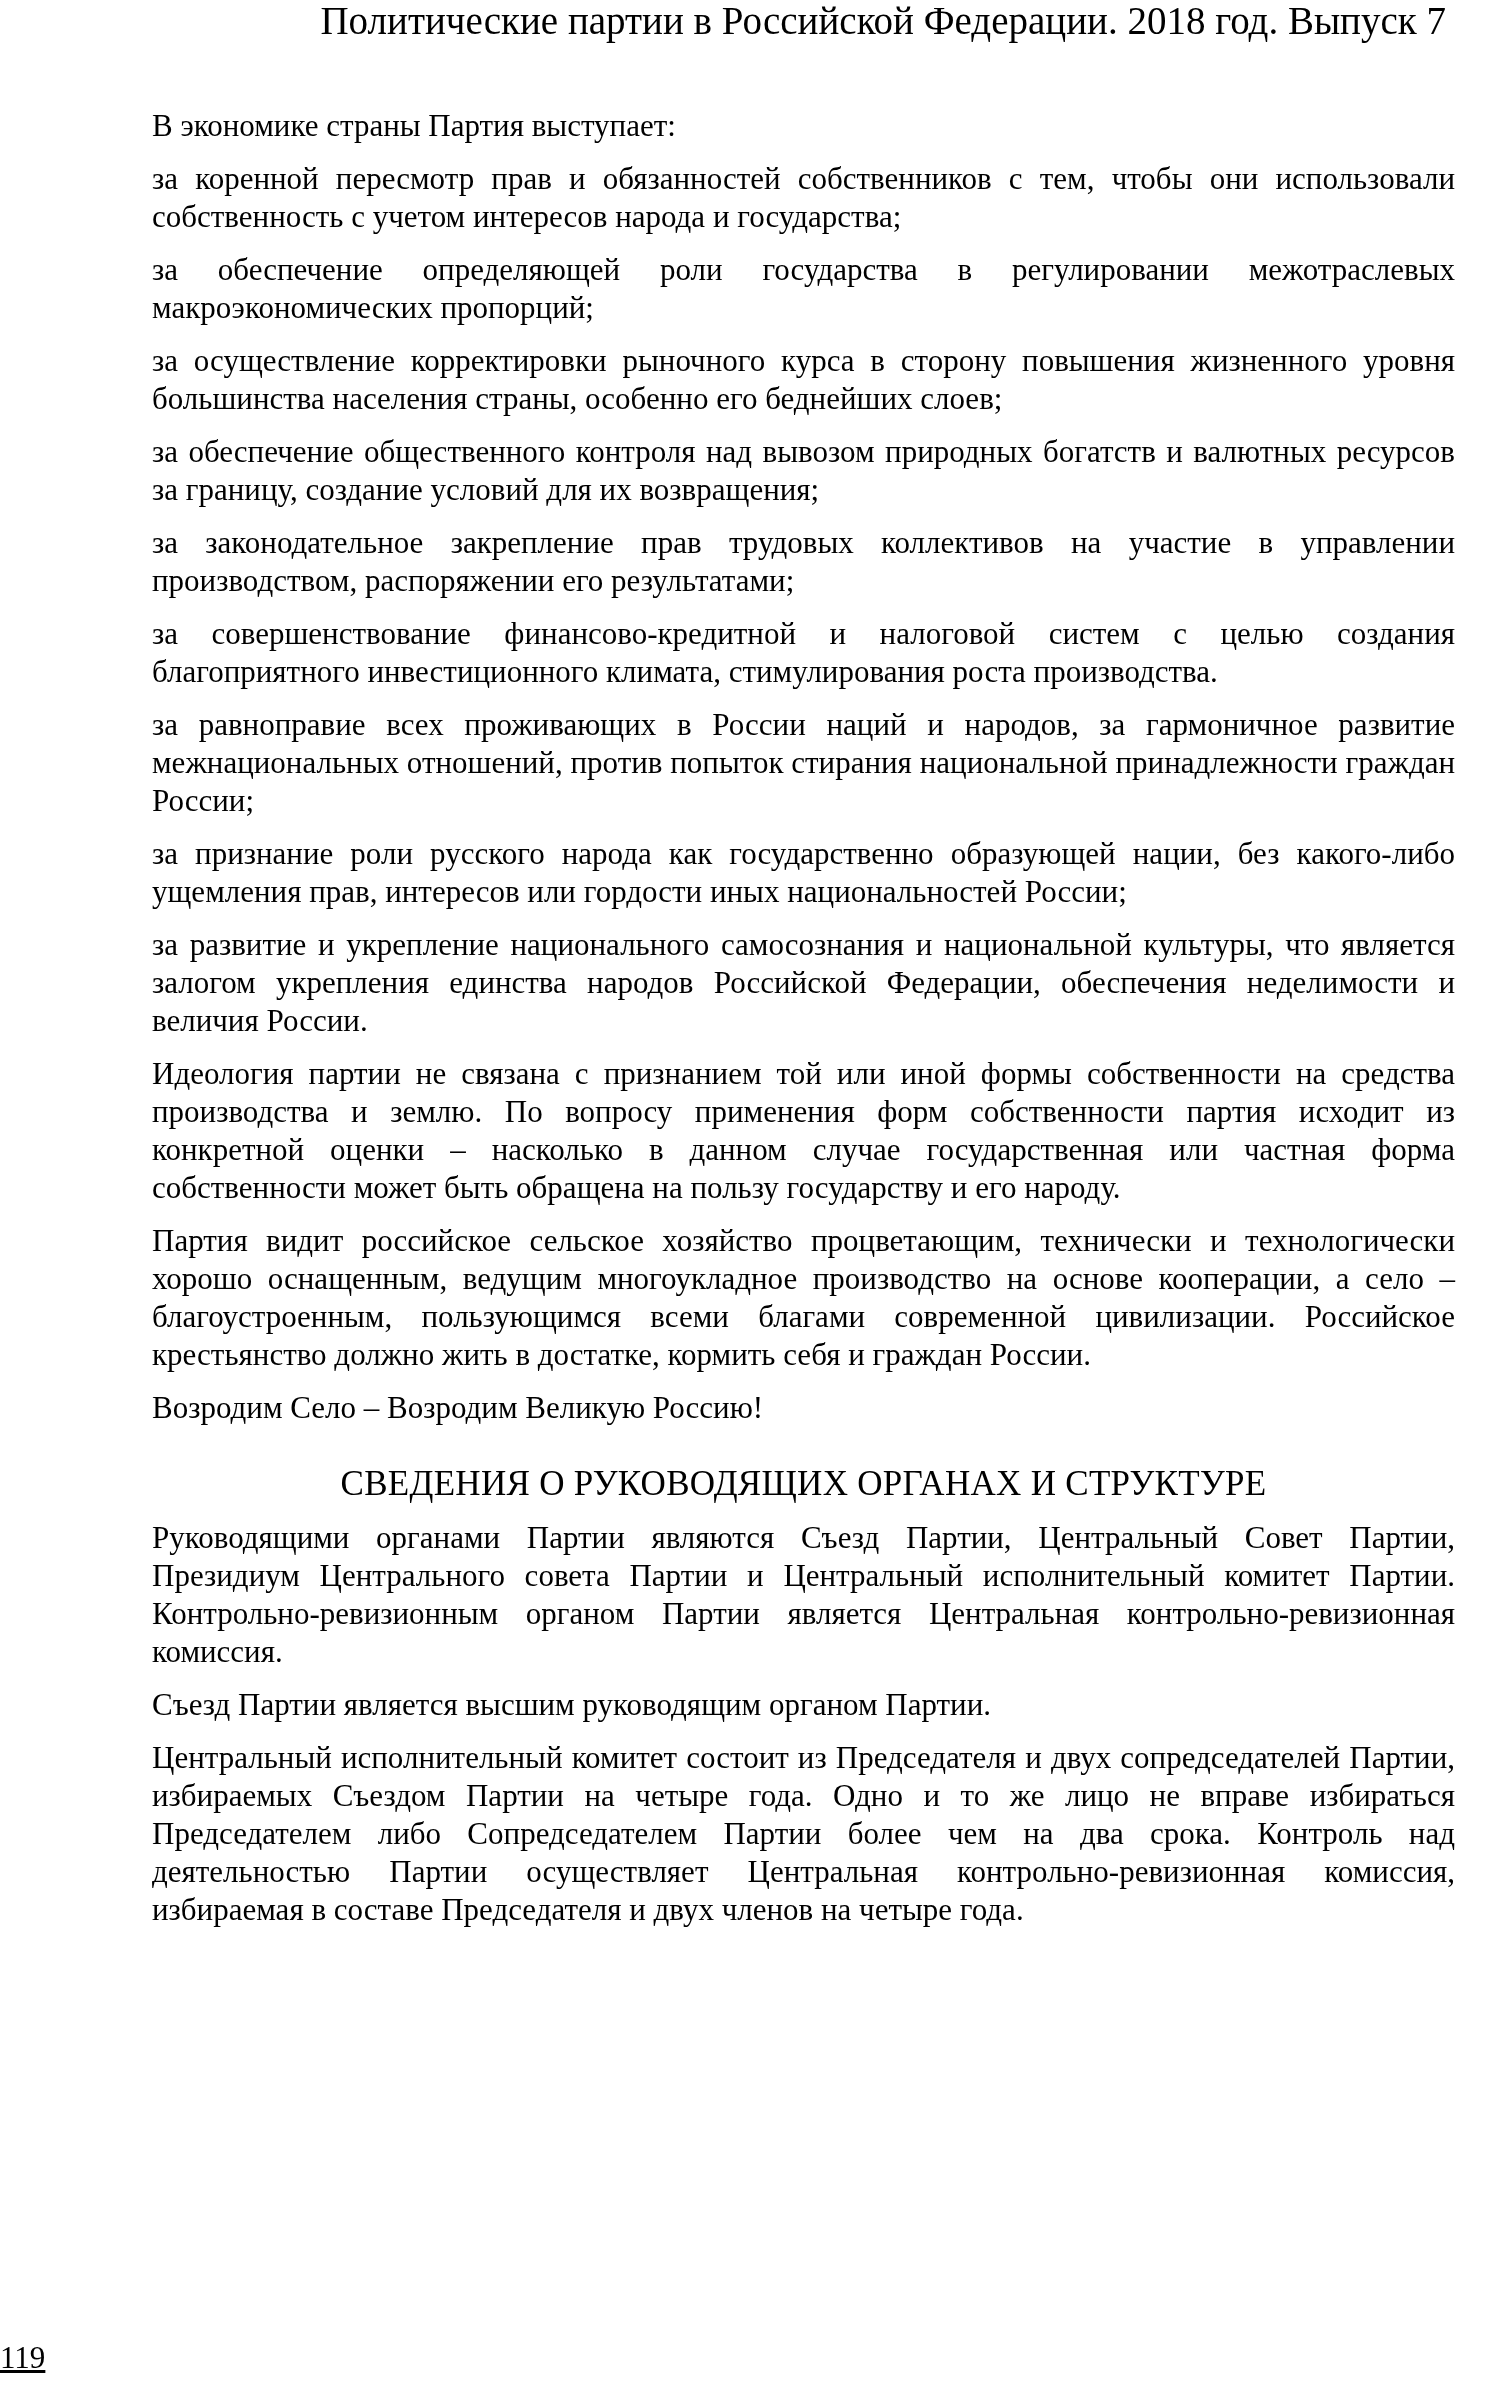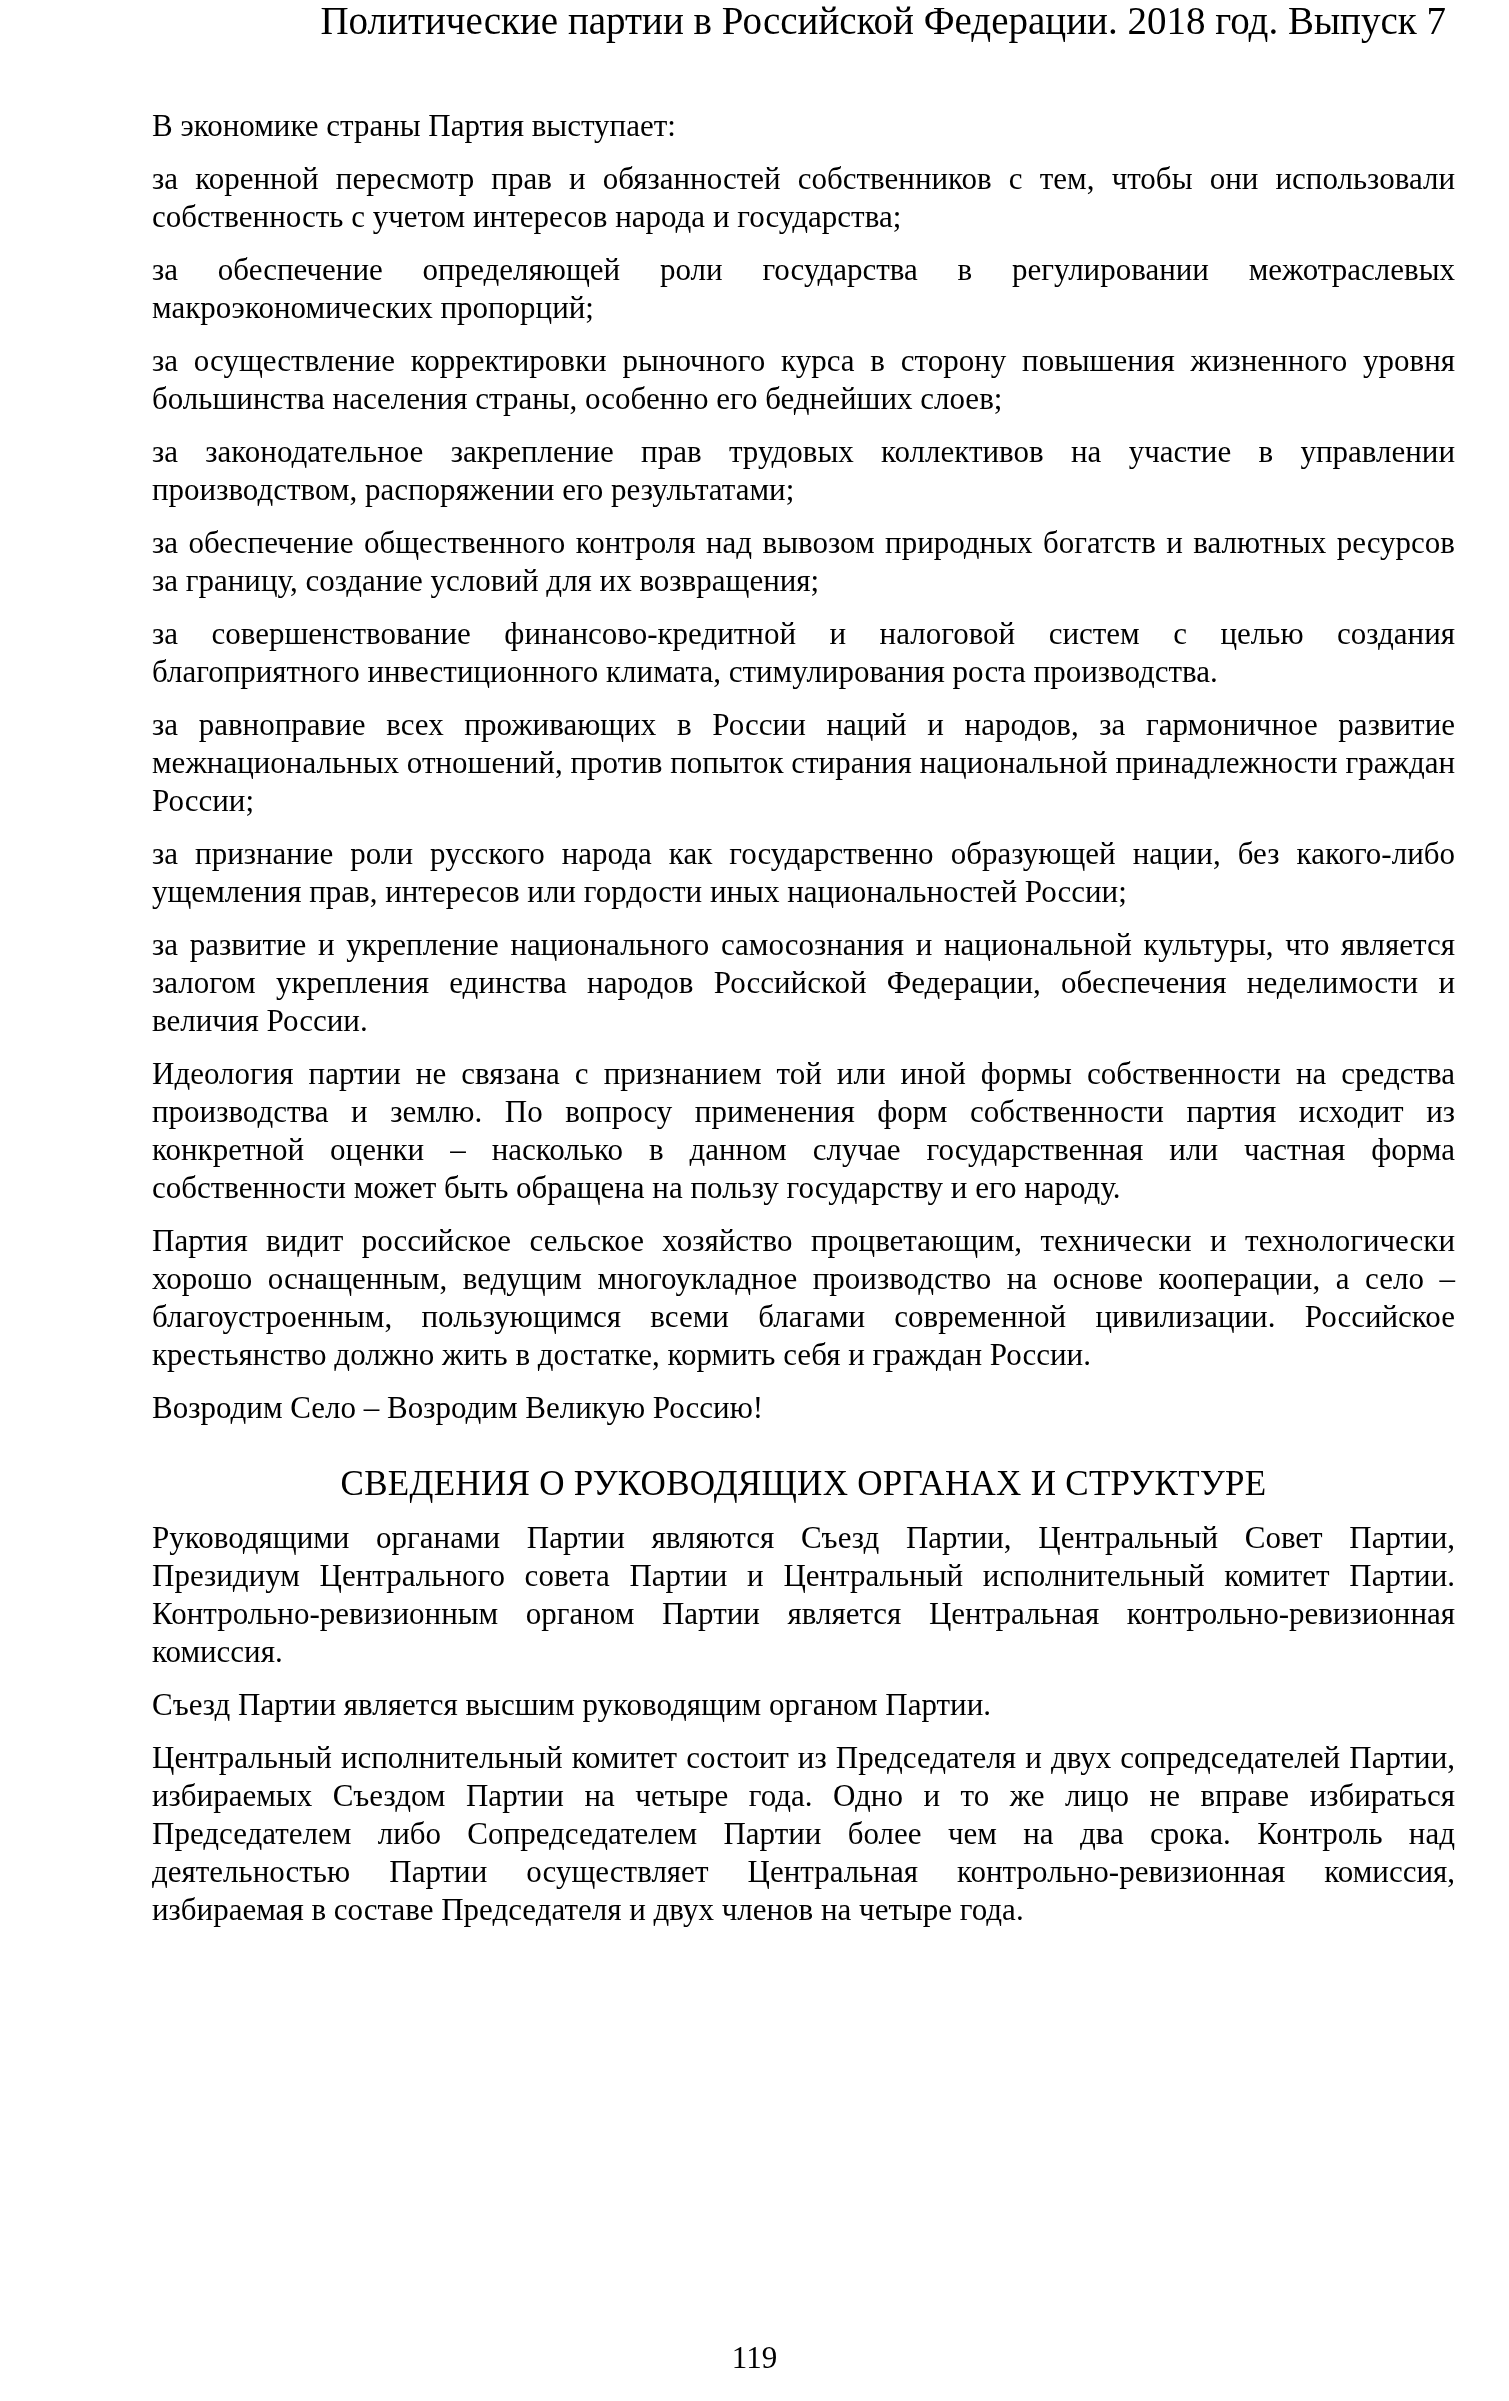--- a/index.html
+++ b/index.html
@@ -42,38 +42,38 @@
       font-weight: normal;
       text-align: center;
       margin: 35px 0 12.6px 0;
       letter-spacing: 0.3px;
     }
     .page-number {
       position: absolute;
       left: 0;
       right: 0;
       top: 2339px;
-      text-align: center;
       font-size: 31px;
       line-height: 38px;
+      text-decoration: underline;
     }
   </style>
 </head>
 <body>
 
 <div class="running-header">Политические партии в Российской Федерации. 2018 год. Выпуск 7</div>
 
 <div class="content">
 
   <p class="p">В экономике страны Партия выступает:</p>
   <p class="p">за коренной пересмотр прав и обязанностей собственников с тем, чтобы они использовали собственность с учетом интересов народа и государства;</p>
   <p class="p">за обеспечение определяющей роли государства в регулировании межотраслевых макроэкономических пропорций;</p>
   <p class="p">за осуществление корректировки рыночного курса в сторону повышения жизненного уровня большинства населения страны, особенно его беднейших слоев;</p>
+  <p class="p">за обеспечение общественного контроля над вывозом природных богатств и валютных ресурсов за границу, создание условий для их возвращения;</p>
   <p class="p">за законодательное закрепление прав трудовых коллективов на участие в управлении производством, распоряжении его результатами;</p>
-  <p class="p">за обеспечение общественного контроля над вывозом природных богатств и валютных ресурсов за границу, создание условий для их возвращения;</p>
   <p class="p">за совершенствование финансово-кредитной и налоговой систем с целью создания благоприятного инвестиционного климата, стимулирования роста производства.</p>
 
   <p class="p">за равноправие всех проживающих в России наций и народов, за гармоничное развитие межнациональных отношений, против попыток стирания национальной принадлежности граждан России;</p>
   <p class="p">за признание роли русского народа как государственно образующей нации, без какого-либо ущемления прав, интересов или гордости иных национальностей России;</p>
   <p class="p">за развитие и укрепление национального самосознания и национальной культуры, что является залогом укрепления единства народов Российской Федерации, обеспечения неделимости и величия России.</p>
 
   <p class="p">Идеология партии не связана с признанием той или иной формы собственности на средства производства и землю. По вопросу применения форм собственности партия исходит из конкретной оценки – насколько в данном случае государственная или частная форма собственности может быть обращена на пользу государству и его народу.</p>
   <p class="p">Партия видит российское сельское хозяйство процветающим, технически и технологически хорошо оснащенным, ведущим многоукладное производство на основе кооперации, а село – благоустроенным, пользующимся всеми благами современной цивилизации. Российское крестьянство должно жить в достатке, кормить себя и граждан России.</p>
   <p class="p">Возродим Село – Возродим Великую Россию!</p>
 

